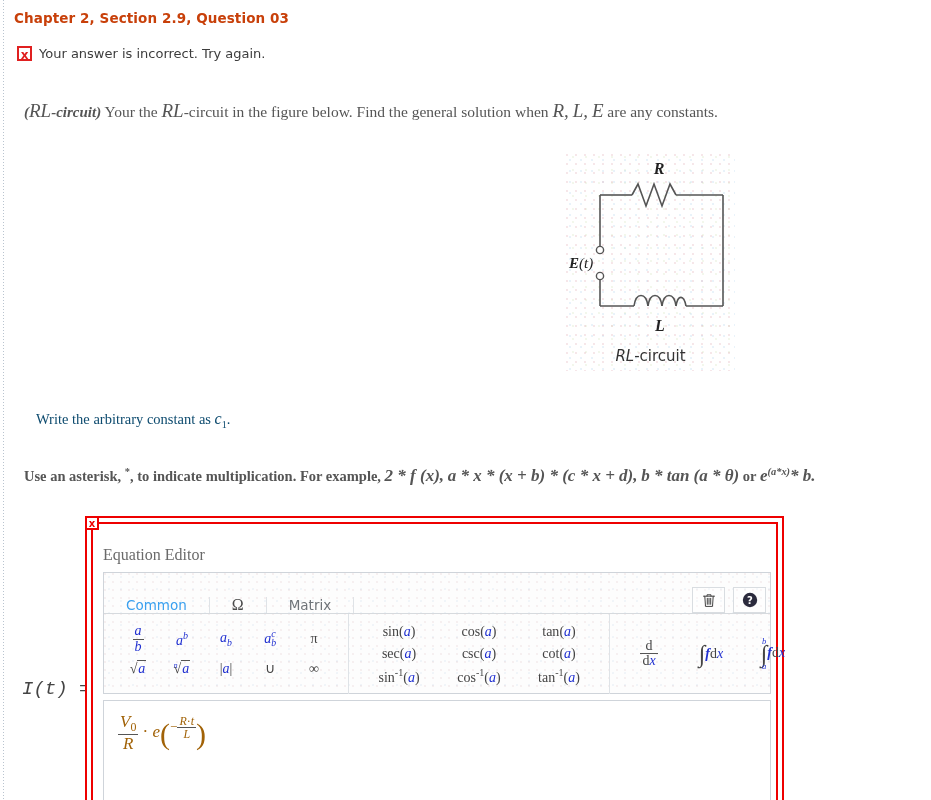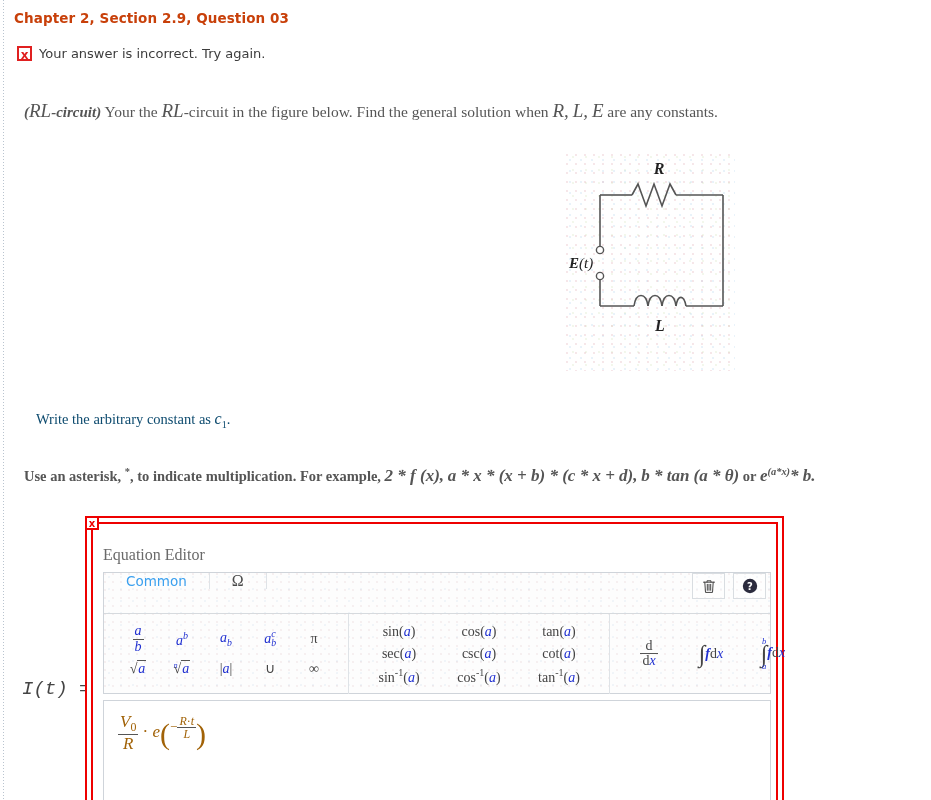--- a/index.html
+++ b/index.html
@@ -175,21 +175,21 @@
     background-image:
       radial-gradient(circle at 1px 1px, rgba(210,170,175,.35) .6px, transparent .8px),
       radial-gradient(circle at 5px 4px, rgba(170,200,225,.32) .6px, transparent .8px);
     background-size: 8px 8px, 12px 12px;
   }
   .tabbar {
     position: relative;
     height: 40px;
     border-bottom: 1px solid #d6dade;
     display: flex;
-    align-items: flex-start;
+    align-items: flex-end;
   }
   .tab {
     display: flex;
     align-items: center;
     justify-content: center;
     padding: 0 22px;
     border-right: 1px solid #dfe3e7;
     font-family: "DejaVu Sans", sans-serif;
     font-size: 13.5px;
     color: #6f7479;
@@ -345,20 +345,21 @@
       <path d="M96 152 C98 138 108 138 110 152" stroke="#555" stroke-width="1.6" fill="none"></path>
       <path d="M110 152 C112 140 118 141 120 152" stroke="#555" stroke-width="1.6" fill="none"></path>
     </g>
 
     <path d="M120 152 H157" stroke="#555" stroke-width="1.6" fill="none"></path>
 
     <text x="3" y="114" font-family="Liberation Serif, serif" font-size="15" fill="#222"><tspan font-style="italic" font-weight="bold">E</tspan><tspan font-style="italic">(t)</tspan></text>
 
     <text x="94" y="177" font-family="Liberation Serif, serif" font-style="italic" font-weight="bold" font-size="16" fill="#222" text-anchor="middle">L</text>
   </svg>
+  <div class="fig-caption"><span>RL</span><span class="noni">-circuit</span></div>
 </div>
 
 <div class="note-1">
   <span>Write the arbitrary constant as</span>
   <span class="mi" style="font-size:16px">c</span><sub class="s">1</sub><span>.</span>
 </div>
 
 <div class="note-2">
   <span>Use an asterisk,</span>
   <sup class="s">*</sup><span>, to indicate multiplication. For example,</span>
@@ -374,20 +375,21 @@
 <div class="ee-outer">
   <div class="ee-inner-red">
 
     <div class="ee-title">Equation Editor</div>
 
     <div class="palette">
 
       <div class="tabbar">
         <div class="tab active">Common</div>
         <div class="tab sym">Ω</div>
+        <div class="tab">Matrix</div>
         <div class="tab-spacer"></div>
         <div class="tool-btns">
           <div class="tool-btn">
             <svg width="14" height="15" viewBox="0 0 14 15">
               <path d="M1.5 3.2h11M5 3.2V1.8h4v1.4M2.8 3.2l.7 10.2h7l.7-10.2M5.3 5.3v6M7 5.3v6M8.7 5.3v6" stroke="#444" stroke-width="1" fill="none" stroke-linecap="round"></path>
             </svg>
           </div>
           <div class="tool-btn">
             <svg width="16" height="16" viewBox="0 0 16 16">
               <circle cx="8" cy="8" r="7.2" fill="#2b2b3d"></circle>

